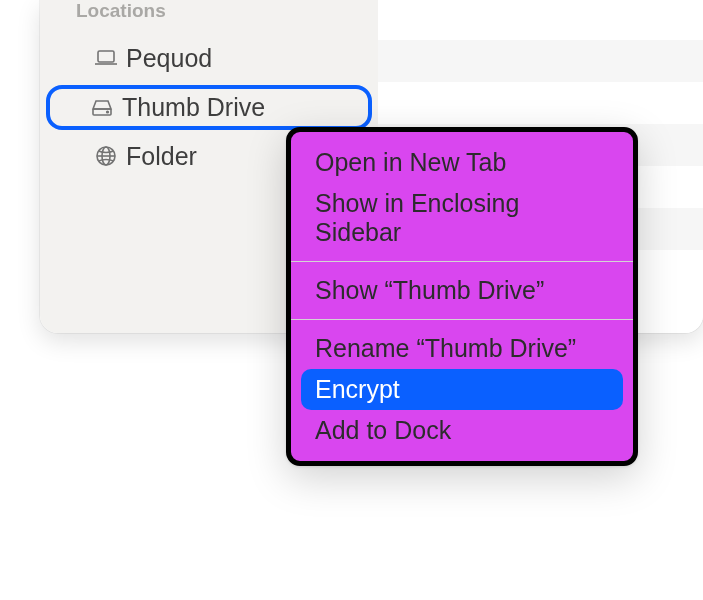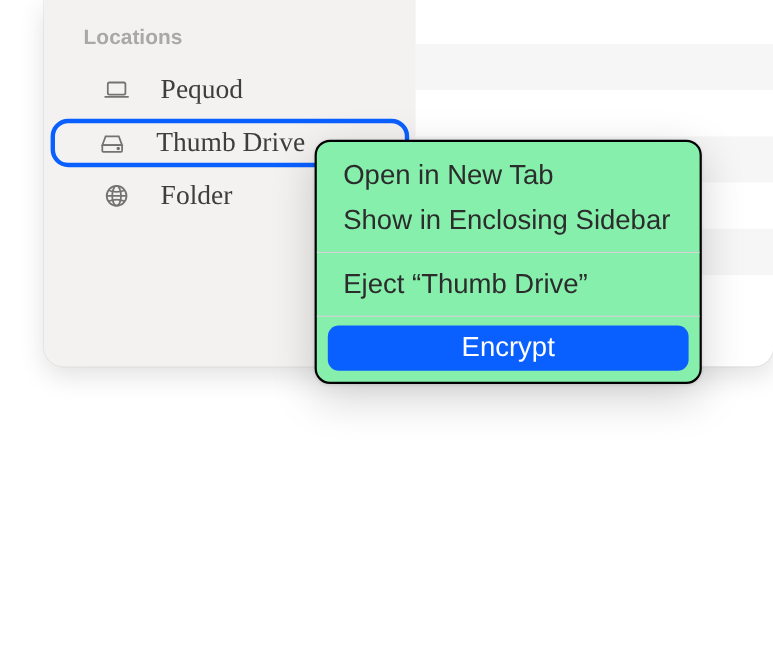--- a/index.html
+++ b/index.html
@@ -24,40 +24,38 @@
       background: #fff;
       border-bottom-left-radius: 18px;
       border-bottom-right-radius: 18px;
       box-shadow: 0 8px 24px rgba(0,0,0,0.12), 0 0 0 1px rgba(0,0,0,0.05);
       display: flex;
     }
     .sidebar {
       width: 338px;
       background: #f3f2f0;
       border-bottom-left-radius: 18px;
-      padding-top: 24px;
     }
     .section-header {
       font-size: 19px;
       font-weight: 600;
       color: #a9a8a5;
       padding-left: 36px;
       margin-bottom: 14px;
     }
     .sidebar-item {
       display: flex;
-      align-items: center;
-      gap: 26px;
+      align-items: flex-start;
+      gap: 6px;
       padding: 8px 16px 8px 42px;
       font-size: 25px;
       color: #3e3e3e;
       border-radius: 10px;
       margin: 0 10px 4px 10px;
       cursor: pointer;
-      font-family: Liberation Serif, serif;
     }
     .sidebar-item.selected {
       border: 4px solid #0a60ff;
       border-radius: 16px;
       padding: 4px 12px 4px 38px;
       margin: 0 6px 4px 6px;
       background: #f3f2f0;
     }
     .sidebar-icon {
       display: inline-flex;
@@ -85,39 +83,38 @@
     }
     .content-row:nth-child(even) {
       background: #fff;
     }
 
     .context-menu {
       position: absolute;
       left: 286px;
       top: 127px;
       width: 352px;
-      background: #86efac;
-      border: 2px solid #000000;
+      background: #d946ef;
+      border: 5px solid #000000;
       border-radius: 14px;
       box-shadow: 0 12px 40px rgba(0,0,0,0.18), 0 1px 3px rgba(0,0,0,0.1);
       padding: 10px 0;
     }
     .menu-item {
       font-size: 25px;
       color: #2c2c2c;
       padding: 6px 24px;
       cursor: pointer;
     }
     .menu-item.highlighted {
       background: #0a60ff;
       color: #fff;
       border-radius: 10px;
       margin: 0 10px;
       padding: 6px 14px;
-      text-align: center;
     }
     .menu-separator {
       height: 1px;
       background: #d4d4d4;
       margin: 8px 0;
     }
   </style>
 </head>
 <body>
 
@@ -167,16 +164,18 @@
     <div class="content-row"></div>
     <div class="content-row"></div>
     <div class="content-row"></div>
   </div>
 </div>
 
 <div class="context-menu">
   <div class="menu-item">Open in New Tab</div>
   <div class="menu-item">Show in Enclosing Sidebar</div>
   <div class="menu-separator"></div>
-  <div class="menu-item">Eject “Thumb Drive”</div>
+  <div class="menu-item">Show “Thumb Drive”</div>
   <div class="menu-separator"></div>
+  <div class="menu-item">Rename “Thumb Drive”</div>
   <div class="menu-item highlighted">Encrypt</div>
+  <div class="menu-item">Add to Dock</div>
 </div>
 
 </body></html>

